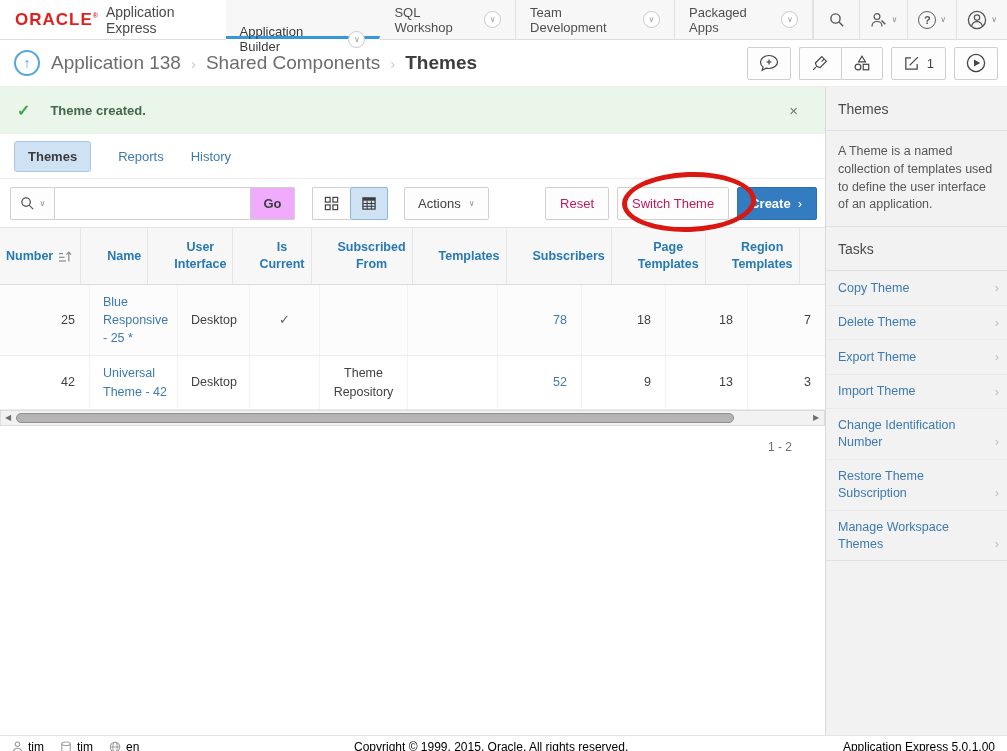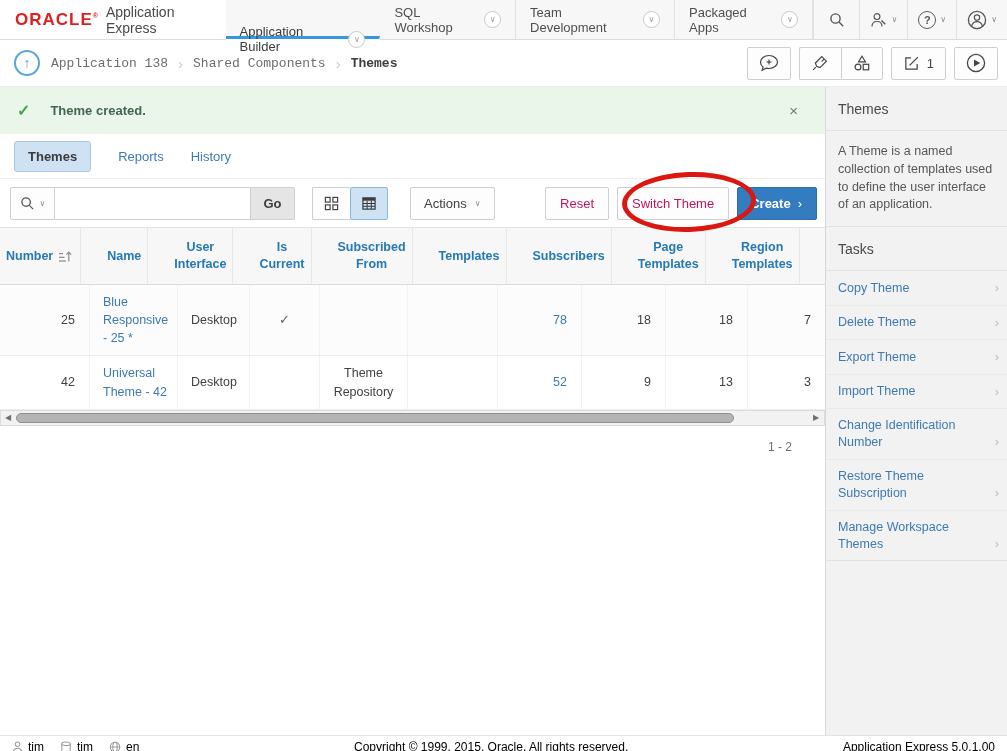--- a/index.html
+++ b/index.html
@@ -25,21 +25,21 @@
   .nav-icon-cell { min-width:46px; padding:0 10px; display:flex; align-items:center; justify-content:center;
                    border-left:1px solid #e2e2e2; gap:4px; color:#555; cursor:pointer; }
   .tiny-chevron { font-size:8px; color:#8a8a8a; }
   .circled-glyph { width:18px; height:18px; border:1.4px solid #5d5d5d; border-radius:50%;
                    display:flex; align-items:center; justify-content:center; font-size:11px; font-weight:bold; color:#555; }
   
   .breadcrumb-bar { height:47px; display:flex; align-items:center; padding:0 9px 0 14px; background:#fff;
                     border-bottom:1px solid #ececec; }
   .up-circle { width:26px; height:26px; border:2px solid #58a6d8; border-radius:50%; color:#4b9fd6; flex:none;
                display:flex; align-items:center; justify-content:center; font-size:14px; margin-right:11px; cursor:pointer; }
-  .crumb { font-size:13px; color:#6d6d6d; cursor:pointer;font-family:Liberation Mono, monospace; }
+  .crumb { font-size:19px; color:#6d6d6d; cursor:pointer; }
   .crumb.current { font-weight:bold; color:#3e3e3e; }
   .crumb-sep { color:#c9c9c9; margin:0 10px; font-size:15px; }
   .bc-buttons { margin-left:auto; display:flex; gap:8px; align-items:center; }
   .bc-group { display:flex; }
   .bc-btn { height:33px; min-width:42px; padding:0 11px; background:#fdfdfd; border:1px solid #cfcfcf;
             border-radius:2px; display:flex; align-items:center; justify-content:center; gap:7px;
             font-size:13px; color:#444; cursor:pointer; }
   .bc-group .bc-btn:first-child { border-radius:2px 0 0 2px; border-right:none; }
   .bc-group .bc-btn:last-child  { border-radius:0 2px 2px 0; }
   
@@ -57,27 +57,27 @@
   .ptab.active { background:#cfe2f4; border:1px solid #a9c7e2; border-radius:3px; padding:7px 13px;
                  color:#3a3a3a; font-weight:bold; }
   
   .toolbar { height:48px; display:flex; align-items:center; padding:0 8px 0 10px; }
   .search-group { display:flex; align-items:center; }
   .search-dd { width:45px; height:33px; border:1px solid #cfcfcf; border-radius:2px 0 0 2px; background:#fdfdfd;
                display:flex; align-items:center; justify-content:center; gap:5px; cursor:pointer; }
   .search-input { width:196px; height:33px; border:1px solid #cfcfcf; border-left:none; padding:0 8px;
                   font-size:13px; font-family:"Liberation Sans",sans-serif; outline:none; }
   .go-btn { width:44px; height:33px; border:1px solid #cfcfcf; border-left:none; border-radius:0 2px 2px 0;
-            background:#e5e5e5; font-weight:bold; font-size:13px; color:#3d3d3d; cursor:pointer;text-align:center; }
+            background:#f0abfc; font-weight:bold; font-size:13px; color:#3d3d3d; cursor:pointer;text-align:center; }
   .view-toggle { display:flex; margin-left:17px; }
   .vt-btn { width:38px; height:33px; border:1px solid #cfcfcf; background:#fdfdfd; cursor:pointer;
             display:flex; align-items:center; justify-content:center; }
   .vt-btn.grid { border-radius:2px 0 0 2px; border-right:none; }
   .vt-btn.active { background:#cfe2f4; border:1px solid #8fb8d8; border-radius:2px; }
-  .actions-btn { margin-left:22px; height:33px; padding:0 13px; border:1px solid #cfcfcf; border-radius:2px;
+  .actions-btn { margin-left:16px; height:33px; padding:0 13px; border:1px solid #cfcfcf; border-radius:2px;
                  background:#fdfdfd; font-size:13px; color:#404040; display:flex; gap:8px; align-items:center; cursor:pointer; }
   .toolbar-right { margin-left:auto; display:flex; gap:8px; align-items:center; }
   .btn { height:33px; border:1px solid #cfcfcf; border-radius:2px; background:#fdfdfd; font-size:13px;
          color:#be185d; display:flex; align-items:center; justify-content:center; padding:0 14px; cursor:pointer; }
   .btn-primary { background:#347cc0; border-color:#2e6ea9; color:#fff; font-weight:bold; gap:7px;padding-left:12px; }
   .btn-primary .chev { font-size:13px; font-weight:normal; }
   
   .thead { display:flex; background:#f7f7f7; border-top:1px solid #e3e3e3; border-bottom:1px solid #dcdcdc;gap:20px; }
   .th { min-height:56px; padding:8px 6px; display:flex; align-items:center; justify-content:center; text-align:center;
         font-weight:bold; color:#2779b4; font-size:12.5px; border-right:1px solid #e6e6e6; line-height:1.35; gap:5px; }

